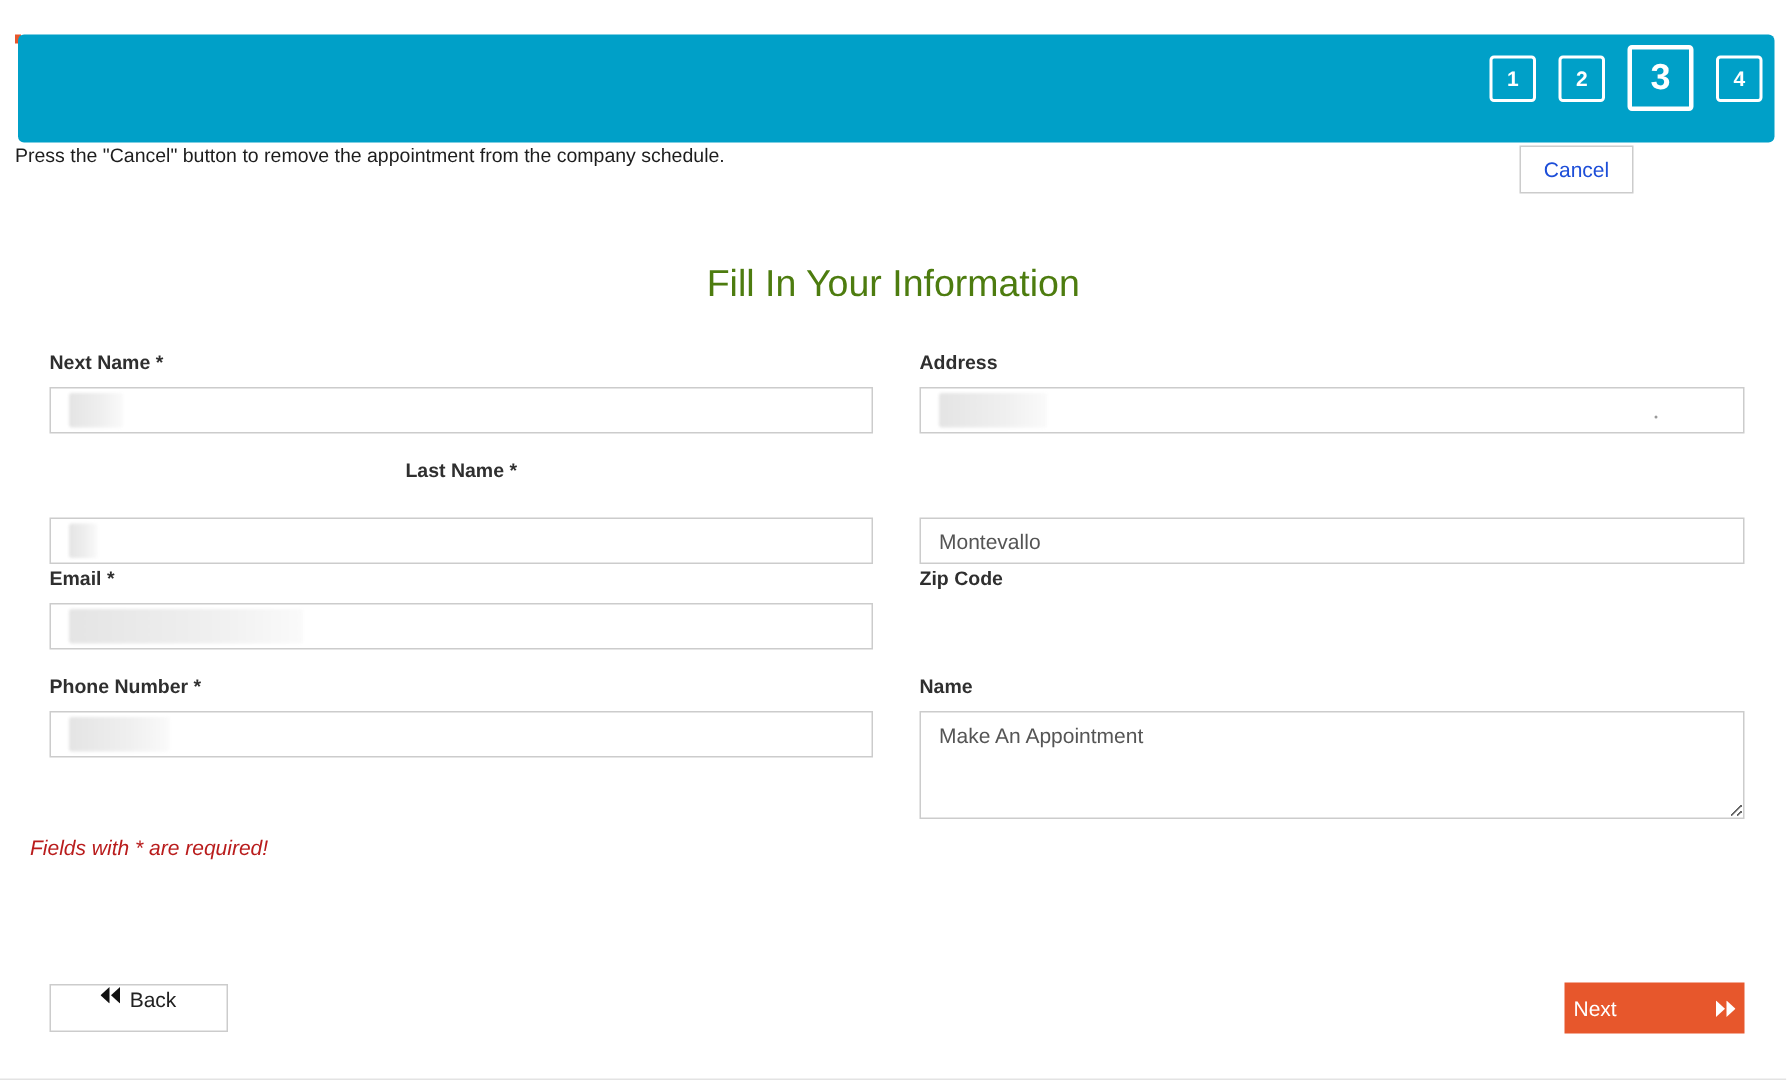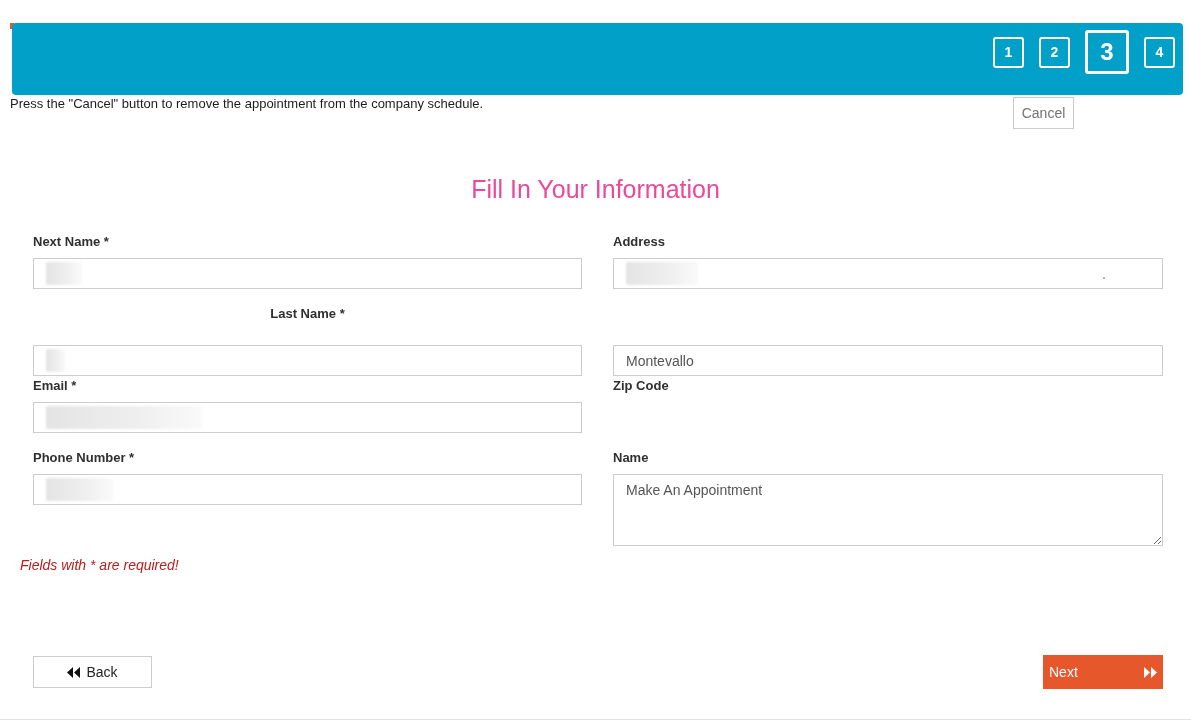--- a/index.html
+++ b/index.html
@@ -9,39 +9,39 @@
   
   .wizard-bar{position:absolute;left:12px;top:23px;width:1171px;height:72px;background:#00a0c8;border-radius:4px;}
   .orange-speck{position:absolute;left:10px;top:23px;width:4px;height:6px;background:#e8562b;}
   .steps{position:absolute;top:7px;right:8px;height:44px;display:flex;align-items:center;gap:15px;}
   .step{box-sizing:border-box;width:31px;height:31px;border:2px solid #fff;border-radius:3px;
         display:flex;align-items:center;justify-content:center;color:#fff;font-weight:bold;
         font-size:14px;cursor:pointer;user-select:none;}
   .step.active{width:44px;height:44px;border-width:3px;font-size:24px;}
 
   .instruction{position:absolute;left:10px;top:96px;font-size:13px;color:#1d1d1d;}
-  .cancel-btn{position:absolute;left:1013px;top:97px;width:61px;height:32px;background:#fff;
-              border:1px solid #ccc;font-size:14px;color:#737373;font-family:inherit;cursor:pointer;}
+  .cancel-btn{position:absolute;left:1013px;top:97px;width:76px;height:32px;background:#fff;
+              border:1px solid #ccc;font-size:14px;color:#1d4ed8;font-family:inherit;cursor:pointer;}
 
   .title{position:absolute;top:175px;left:0;width:100%;text-align:center;font-size:25px;
-         color:#ec4899;font-weight:400;}
+         color:#4d7c0f;font-weight:400;}
 
   .field-label{position:absolute;font-size:13px;font-weight:bold;color:#2f2f2f;}
   .input-wrap{position:absolute;}
   .fld{box-sizing:border-box;width:100%;height:31px;border:1px solid #ccc;padding:0 12px;
        font-size:14px;color:#555;font-family:inherit;outline:none;background:#fff;}
   textarea.fld{height:72px;padding:7px 12px;resize:both;}
   .blob{position:absolute;left:13px;top:4px;height:23px;border-radius:2px;filter:blur(1.2px);
         background:linear-gradient(90deg,#e4e4e4,#efefef 60%,#fafafa);pointer-events:none;}
   .stray-dot{position:absolute;right:58px;top:19px;width:2px;height:2px;background:#9a9a9a;border-radius:50%;pointer-events:none;}
 
   .required-note{position:absolute;left:20px;top:557px;font-size:14px;font-style:italic;color:#b91c1c;}
 
   .back-btn{position:absolute;left:33px;top:656px;width:119px;height:32px;background:#fff;
-            border:1px solid #ccc;display:flex;align-items:center;justify-content:center;gap:6px;
+            border:1px solid #ccc;display:flex;align-items:flex-start;justify-content:center;gap:6px;
             font-size:14px;color:#222;font-family:inherit;cursor:pointer;}
   .next-btn{position:absolute;left:1043px;top:655px;width:120px;height:34px;background:#e7572c;
             border:none;display:flex;align-items:center;justify-content:space-between;gap:6px;
             font-size:14px;color:#fff;font-family:inherit;cursor:pointer;}
   .bottom-divider{position:absolute;left:0;top:719px;width:1191px;height:1px;background:#e3e3e3;}
 
   
   .col-l{left:33px;width:549px;}
   .col-r{left:613px;width:550px;}
   .row0-label{top:234px;} .row0-input{top:258px;}

